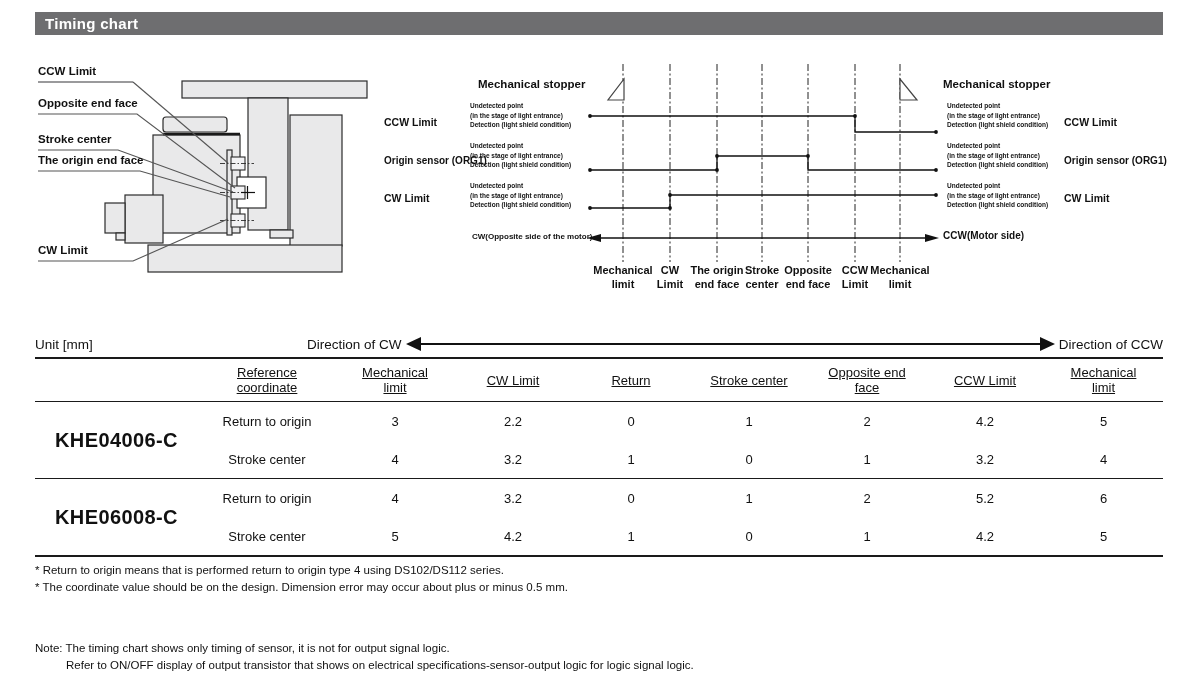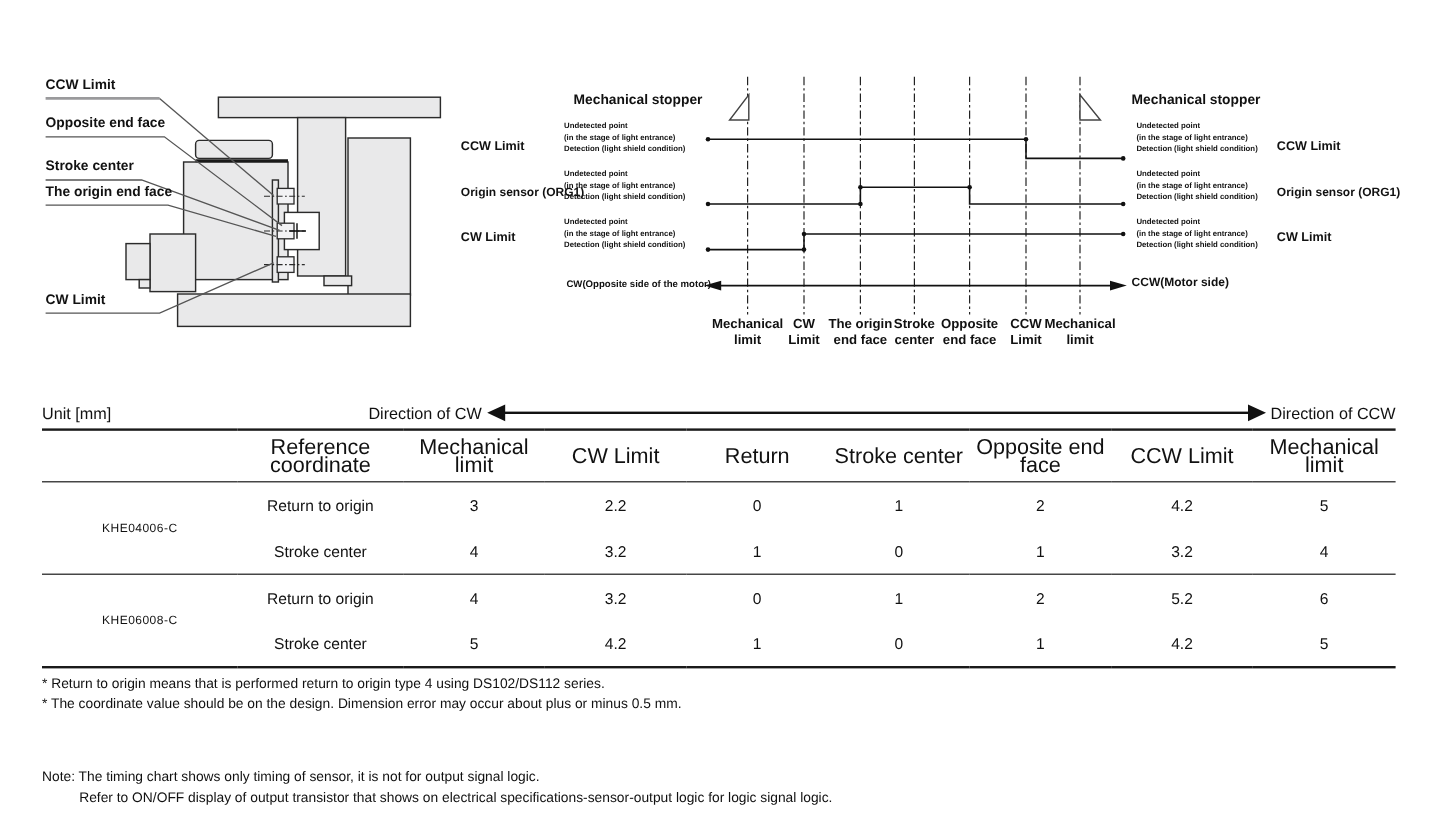--- a/index.html
+++ b/index.html
@@ -34,36 +34,37 @@
   .dir-text{font-size:13.5px;white-space:nowrap;}
   .dir-arrow{flex:1;position:relative;height:16px;margin:0 4px;}
   .dir-arrow .bar{position:absolute;left:8px;right:8px;top:7px;height:2px;background:#111;}
   .dir-arrow .tl{position:absolute;left:0;top:1px;width:0;height:0;
                  border-right:15px solid #111;border-top:7px solid transparent;border-bottom:7px solid transparent;}
   .dir-arrow .tr{position:absolute;right:0;top:1px;width:0;height:0;
                  border-left:15px solid #111;border-top:7px solid transparent;border-bottom:7px solid transparent;}
 
   table.spec{position:absolute;left:35px;top:357px;width:1128px;border-collapse:collapse;
              border-top:2px solid #1a1a1a;border-bottom:2px solid #1a1a1a;}
-  table.spec th{font-weight:normal;font-size:18px;line-height:15px;padding:6px 2px;
-                border-bottom:1.5px solid #1a1a1a;white-space:pre-line;text-align:center;vertical-align:middle;}
+  table.spec th{font-weight:normal;font-size:13px;line-height:15px;padding:6px 2px;
+                border-bottom:1.5px solid #1a1a1a;white-space:pre-line;text-align:center;vertical-align:middle;text-decoration:underline;}
   table.spec td{font-size:13px;text-align:center;height:38px;padding:0 2px;}
-  table.spec td.model{font-weight:normal;font-size:10px;letter-spacing:.4px;}
+  table.spec td.model{font-weight:bold;font-size:20px;letter-spacing:.4px;}
   table.spec tr.group-start td{border-top:1px solid #1a1a1a;}
 
   
   .footnotes{position:absolute;left:35px;top:562px;font-size:11.5px;line-height:16.5px;}
   .noteblock{position:absolute;left:35px;top:624px;font-size:11.5px;line-height:17px;margin-top:16px;}
   .noteblock .l2{padding-left:31px;}
 </style>
 </head>
 <body>
 
 <div class="page">
 
+  <div class="titlebar">Timing chart</div>
 
   <div class="diagram">
     <svg width="352" height="242" viewBox="0 0 352 242">
 
       <g fill="#e9e9ea" stroke="#2b2b2b" stroke-width="1.2">
         <rect x="152" y="21" width="185" height="17"></rect>
         <rect x="218" y="38" width="40" height="132"></rect>
         <rect x="260" y="55" width="52" height="131"></rect>
         <rect x="240" y="170" width="23" height="8"></rect>
         <rect x="118" y="185" width="194" height="27"></rect>

